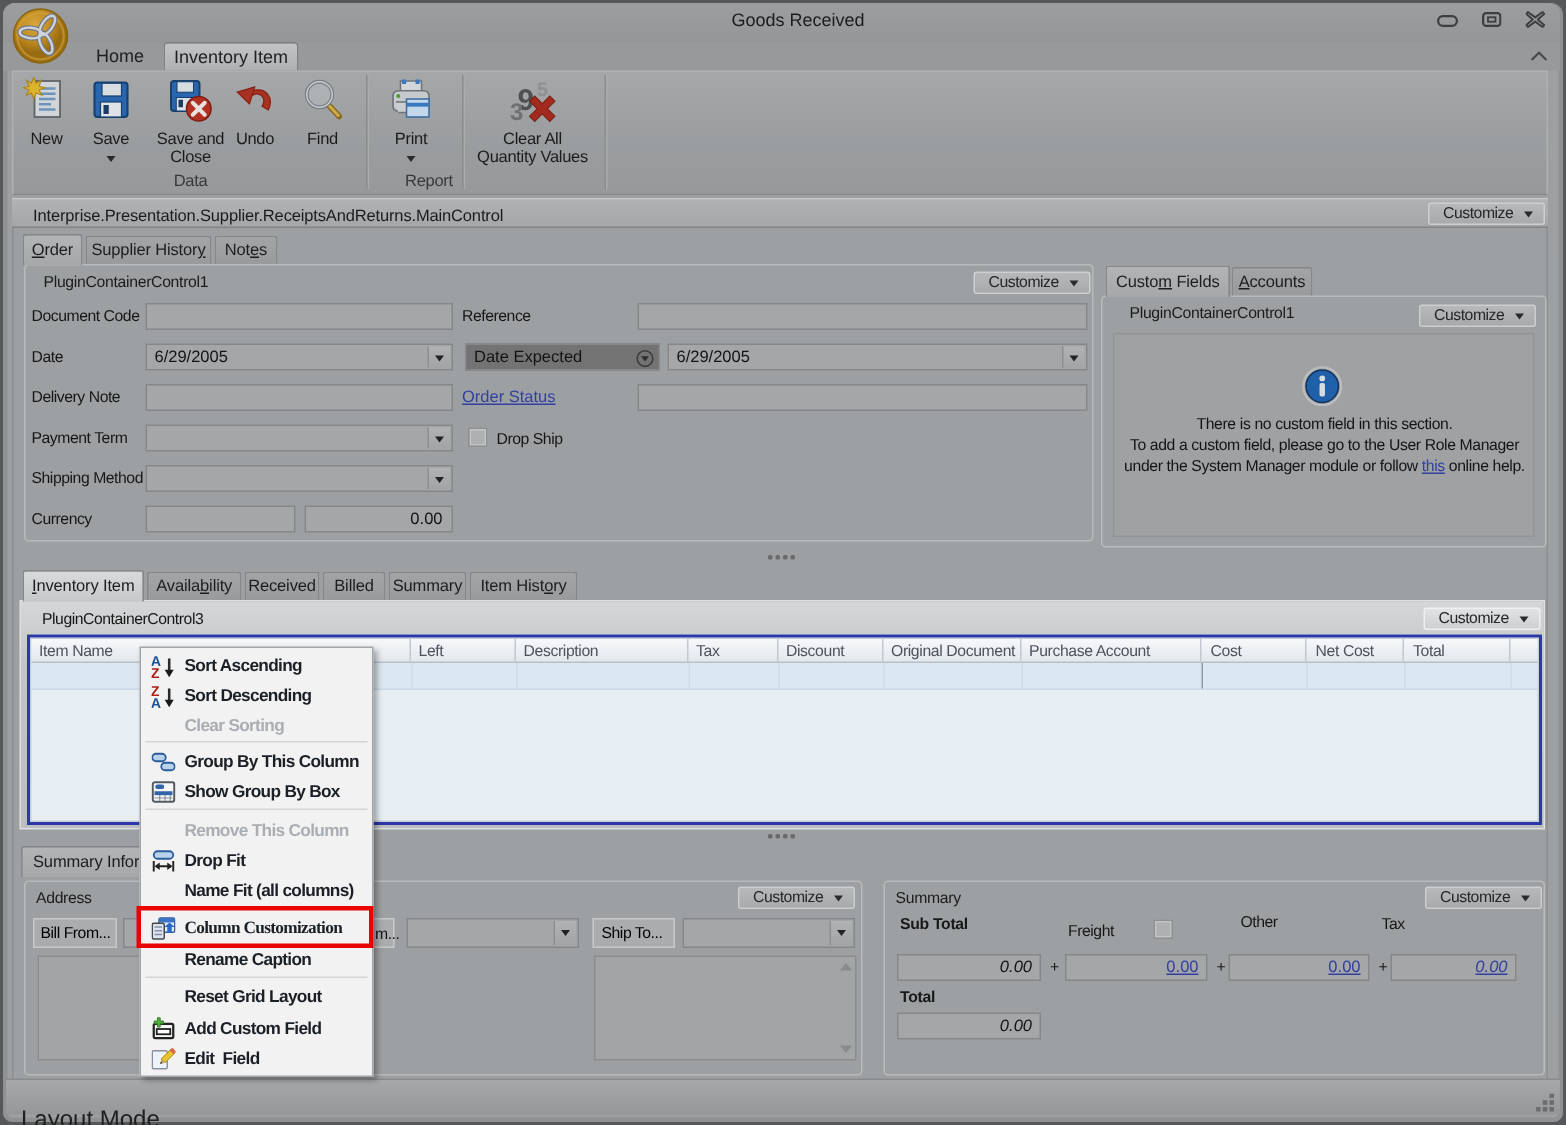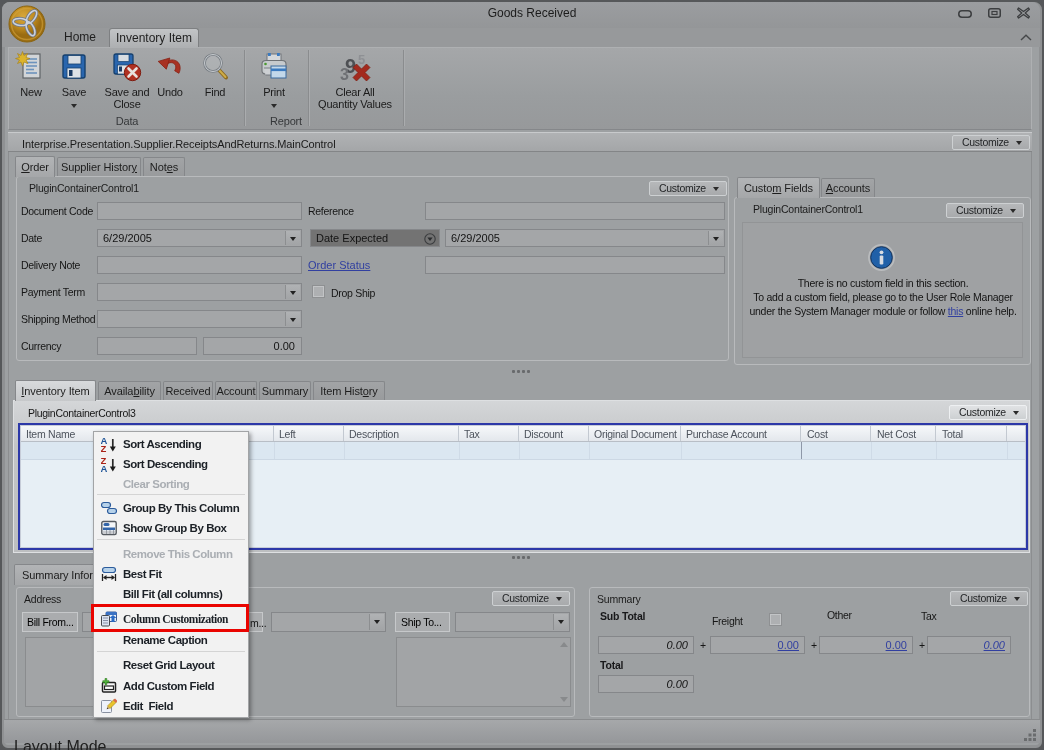--- a/index.html
+++ b/index.html
@@ -289,21 +289,21 @@
 <div class="dots" style="left:512px; top:556px;">
     <i style="left:0"></i>
     <i style="left:5px"></i>
     <i style="left:10px"></i>
     <i style="left:15px"></i>
   </div>
 
 <div class="ftab sel" style="left:15px; top:380px; width:81px; height:21px; line-height:20px; background:linear-gradient(#d8dadc,#c6c8ca);"><u>I</u>nventory Item</div>
 <div class="ftab" style="left:98px; top:381px; width:63px; height:20px; line-height:19px;">Availa<u>b</u>ility</div>
 <div class="ftab" style="left:163px; top:381px; width:50px; height:20px; line-height:19px;">Received</div>
-<div class="ftab" style="left:215px; top:381px; width:42px; height:20px; line-height:19px;">Account</div>
+<div class="ftab" style="left:215px; top:381px; width:42px; height:20px; line-height:19px;">Billed</div>
 <div class="ftab" style="left:259px; top:381px; width:52px; height:20px; line-height:19px;">Summary</div>
 <div class="ftab" style="left:313px; top:381px; width:72px; height:20px; line-height:19px;">Item Hist<u>o</u>ry</div>
 
 <div style="position:absolute; left:13px; top:400px; width:1017px; height:153px; background:linear-gradient(#d4d6d8,#c2c4c6 30%,#bcbec0); border:1px solid #dee0e2;"></div>
 <div class="flbl" style="left:28px; top:407px;">PluginContainerControl3</div>
 <div class="custbtn" style="left:949px; top:405px; background:linear-gradient(#e0e2e4,#cdd0d2); border-color:#eef0f2;">Customize<span class="dd"></span></div>
 
 <div id="grid">
   <div class="gh">
     <div class="c" style="left:0; width:253px;"></div>
@@ -450,24 +450,24 @@
     </div>
   <div class="mi" style="top:132px;">
     <svg class="ico" viewBox="0 0 16 16">
         <rect x="1.5" y="1.5" width="13" height="5" rx="2.5" fill="#b7d2ea" stroke="#2c5c9c" stroke-width="1.2"></rect>
         <line x1="1.5" y1="8" x2="1.5" y2="15" stroke="#222" stroke-width="1.3"></line>
         <line x1="14.5" y1="8" x2="14.5" y2="15" stroke="#222" stroke-width="1.3"></line>
         <line x1="3" y1="11.5" x2="13" y2="11.5" stroke="#222" stroke-width="1.4"></line>
         <path d="M2 11.5 L5.5 9 L5.5 14 Z" fill="#222"></path>
         <path d="M14 11.5 L10.5 9 L10.5 14 Z" fill="#222"></path>
       </svg>
-    <span class="tx">Best Fit</span>
+    <span class="tx">Drop Fit</span>
     </div>
   <div class="mi" style="top:152px;">
-      <span class="tx">Bill Fit (all columns)</span>
+      <span class="tx">Name Fit (all columns)</span>
     </div>
   <div class="mi" style="top:177px;font-family:Liberation Serif, serif;">
     <svg class="ico" viewBox="0 0 16 16">
         <rect x="5" y="1" width="10.5" height="9.5" rx="1" fill="#e8eef6" stroke="#3a5a94" stroke-width="1"></rect>
         <rect x="5" y="1" width="10.5" height="3" fill="#3a72c4"></rect>
         <rect x="0.5" y="4.5" width="8" height="10.5" rx="1" fill="#dce4f0" stroke="#44484e" stroke-width="1"></rect>
         <line x1="2" y1="7" x2="7" y2="7" stroke="#8890a8" stroke-width="1"></line>
         <line x1="2" y1="9.5" x2="7" y2="9.5" stroke="#8890a8" stroke-width="1"></line>
         <line x1="2" y1="12" x2="7" y2="12" stroke="#8890a8" stroke-width="1"></line>
         <path d="M9 6.5 L13 6.5 L13 4.5 L16 8 L13 11.5 L13 9.5 L9 9.5 Z" fill="#2a6ac4" transform="rotate(-90 12 8)"></path>

